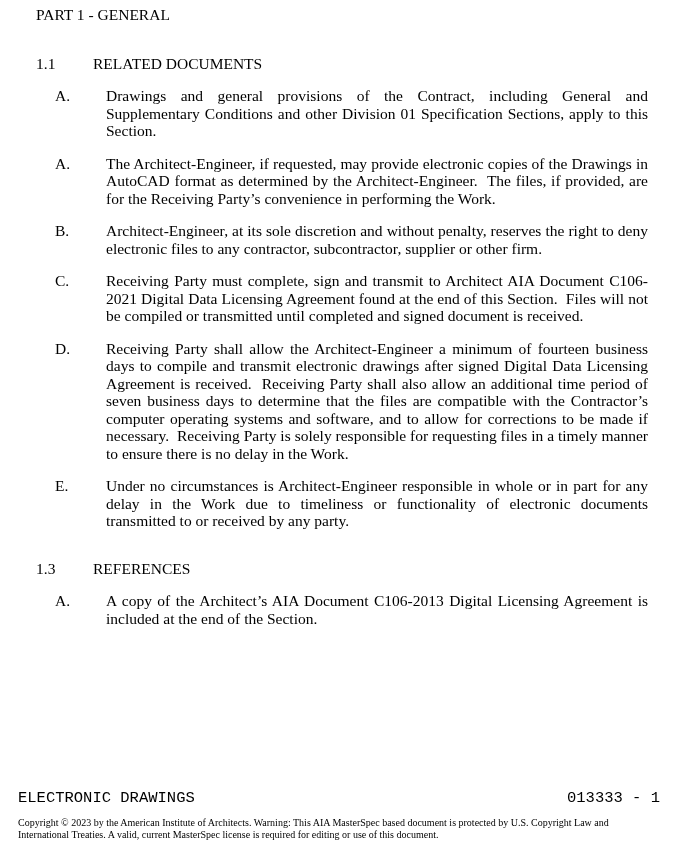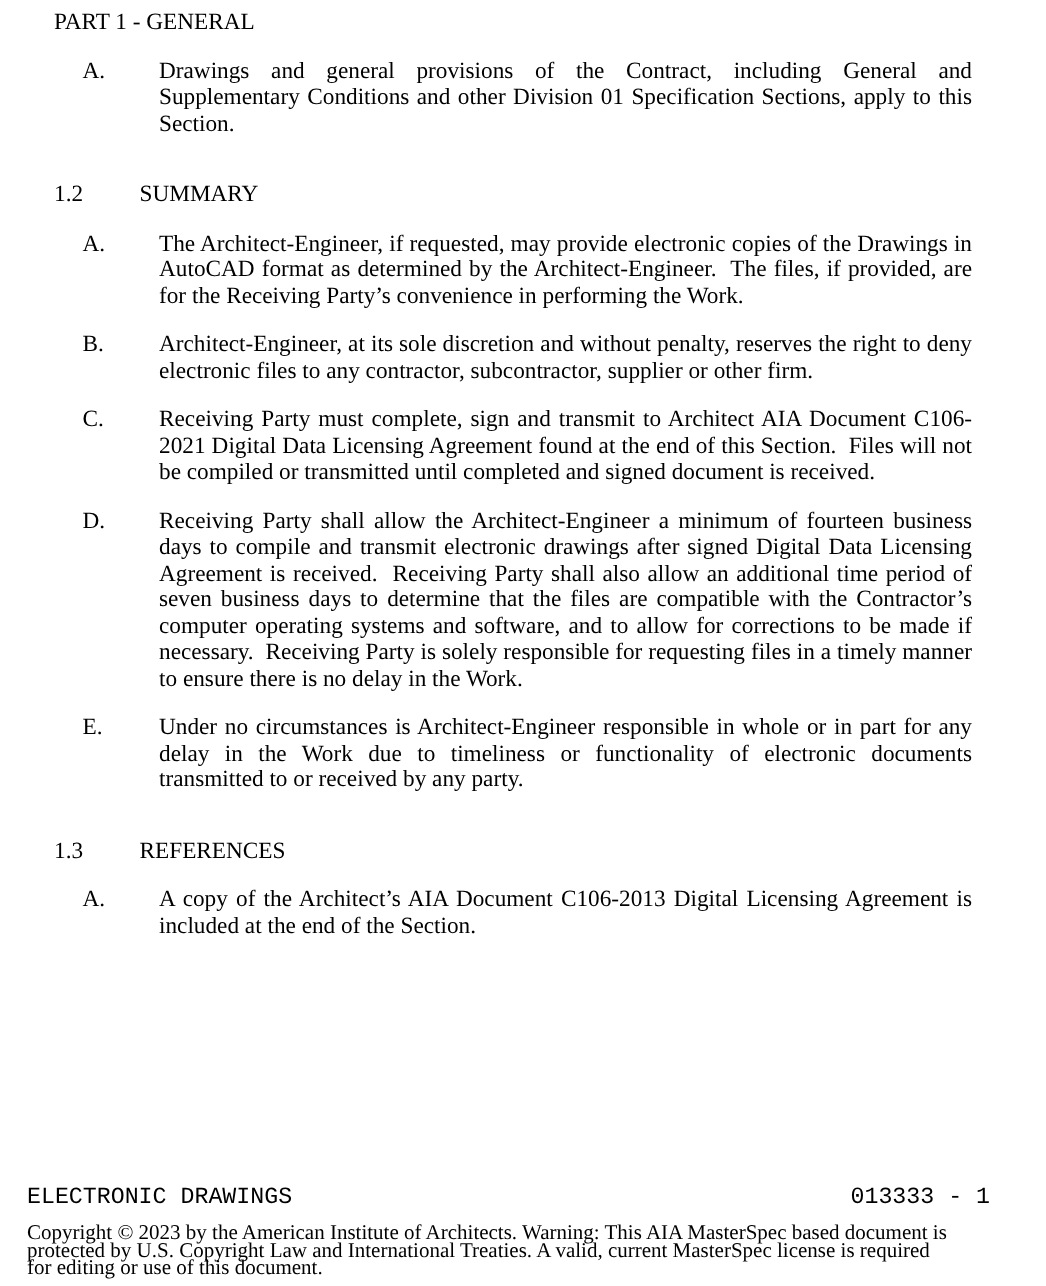--- a/index.html
+++ b/index.html
@@ -56,40 +56,40 @@
     justify-content: space-between;
     font-size: 15.5px;
     line-height: 17.5px;
     font-family: Liberation Mono, monospace;
   }
   .copyright {
     position: absolute;
     left: 18px;
     top: 817px;
     width: 614px;
-    font-size: 14px;
+    font-size: 10px;
     line-height: 11.5px;
   }
 </style>
 </head>
 <body>
 
 <div class="page">
 
   <div class="part-heading">PART 1 - GENERAL</div>
 
+  <div class="sec-head first">
+    <span class="num">1.1</span>
+    <span class="title">RELATED DOCUMENTS</span>
+  </div>
   <div class="item">
     <span class="letter">A.</span>
     <span class="text">Drawings and general provisions of the Contract, including General and Supplementary Conditions and other Division 01 Specification Sections, apply to this Section.</span>
   </div>
 
-  <div class="sec-head">
-    <span class="num">1.2</span>
-    <span class="title">SUMMARY</span>
-  </div>
   <div class="item">
     <span class="letter">A.</span>
     <span class="text">The Architect-Engineer, if requested, may provide electronic copies of the Drawings in AutoCAD format as determined by the Architect-Engineer.  The files, if provided, are for the Receiving Party’s convenience in performing the Work.</span>
   </div>
   <div class="item">
     <span class="letter">B.</span>
     <span class="text">Architect-Engineer, at its sole discretion and without penalty, reserves the right to deny electronic files to any contractor, subcontractor, supplier or other firm.</span>
   </div>
   <div class="item">
     <span class="letter">C.</span>

